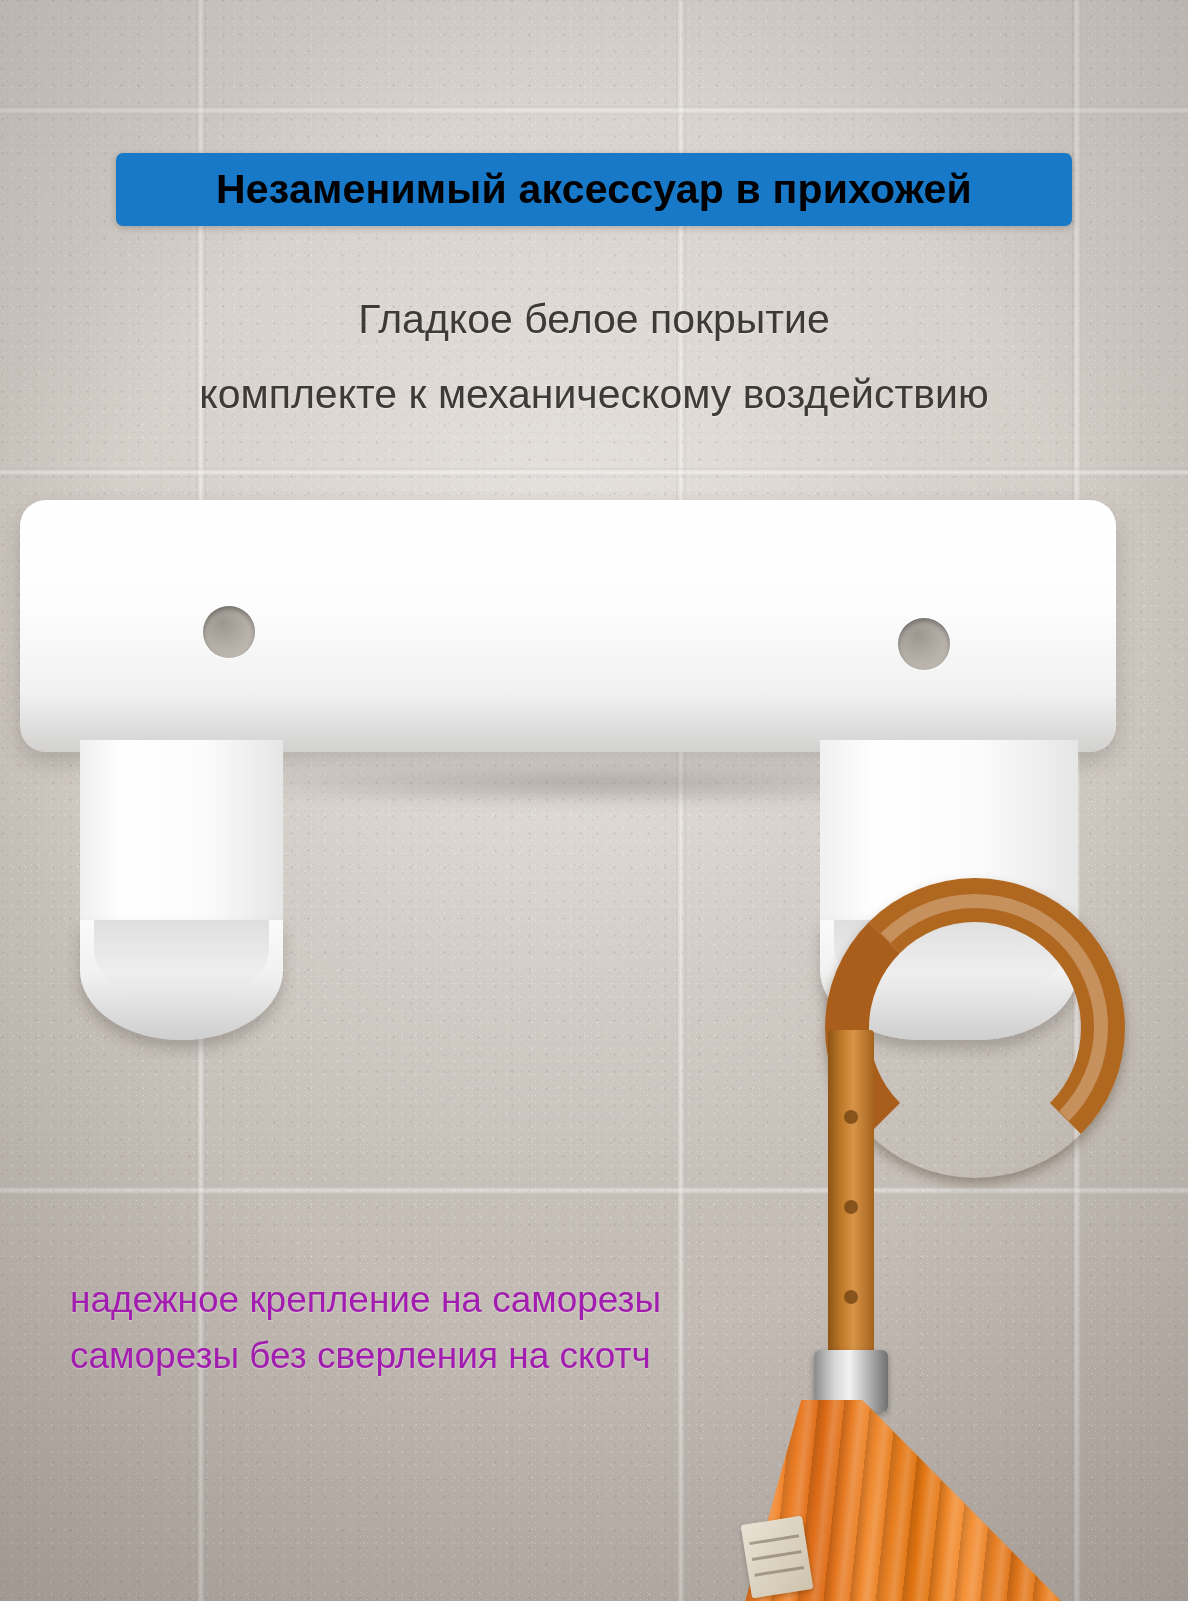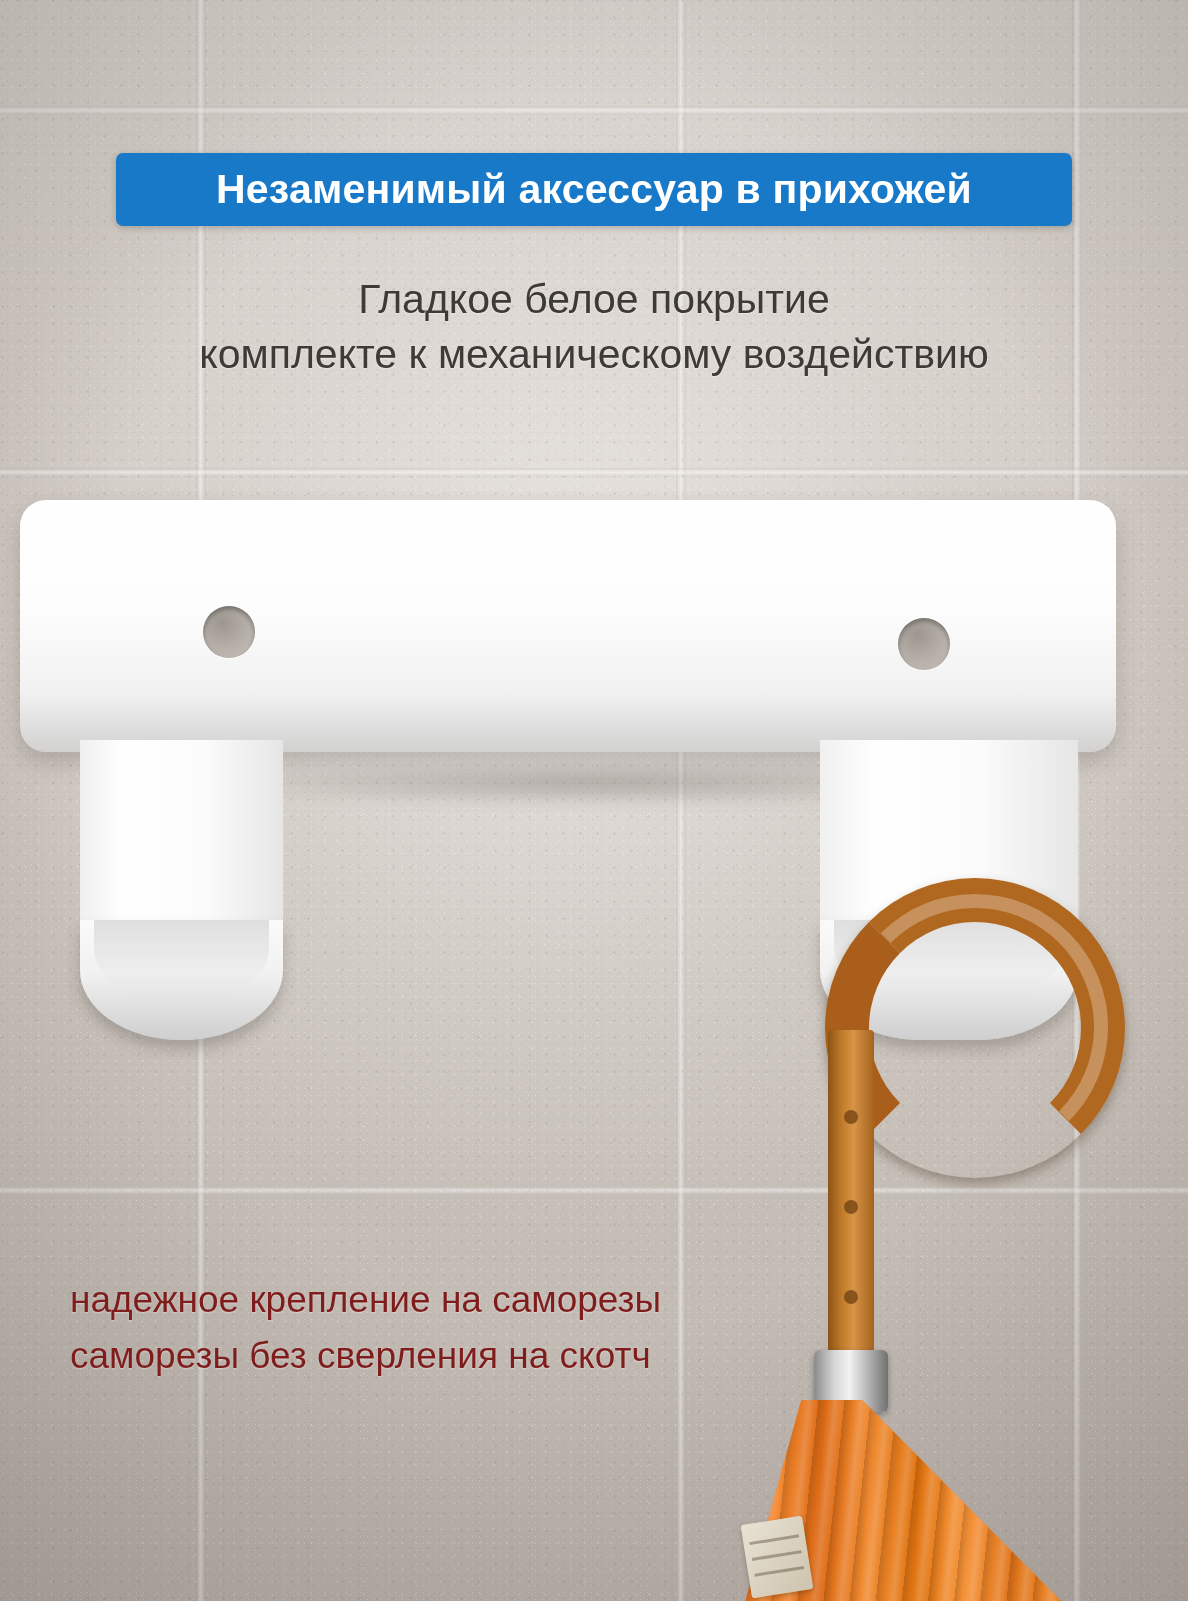--- a/index.html
+++ b/index.html
@@ -69,47 +69,47 @@
     width: 956px;
     height: 73px;
     background: #1879c8;
     border-radius: 7px;
     display: flex;
     align-items: center;
     justify-content: center;
     box-shadow: 0 2px 7px rgba(0,0,0,.22);
   }
   .banner-text {
-    color: #ffffff;
+    color: #000000;
     font-size: 41px;
     font-weight: bold;
     letter-spacing: .2px;
     white-space: nowrap;
   }
 
   .subhead {
     position: absolute;
     left: 0;
     right: 0;
     top: 272px;
     text-align: center;
     color: #3d3a37;
     font-size: 41px;
     line-height: 1.34;
     font-weight: normal;
     text-shadow: 0 1px 2px rgba(255,255,255,.45);
   }
-  .subhead span { display: block; }
+  .subhead span { display: block; margin-top: 20px; }
 
   
   .features {
     position: absolute;
     left: 70px;
     top: 1272px;
-    color: #7f1d1d;
+    color: #a21caf;
     font-size: 37px;
     line-height: 1.52;
     text-shadow: 0 1px 2px rgba(255,255,255,.4);
   }
   .features span { display: block; white-space: nowrap; }
 
   
   .bracket {
     position: absolute;
     left: 20px;

